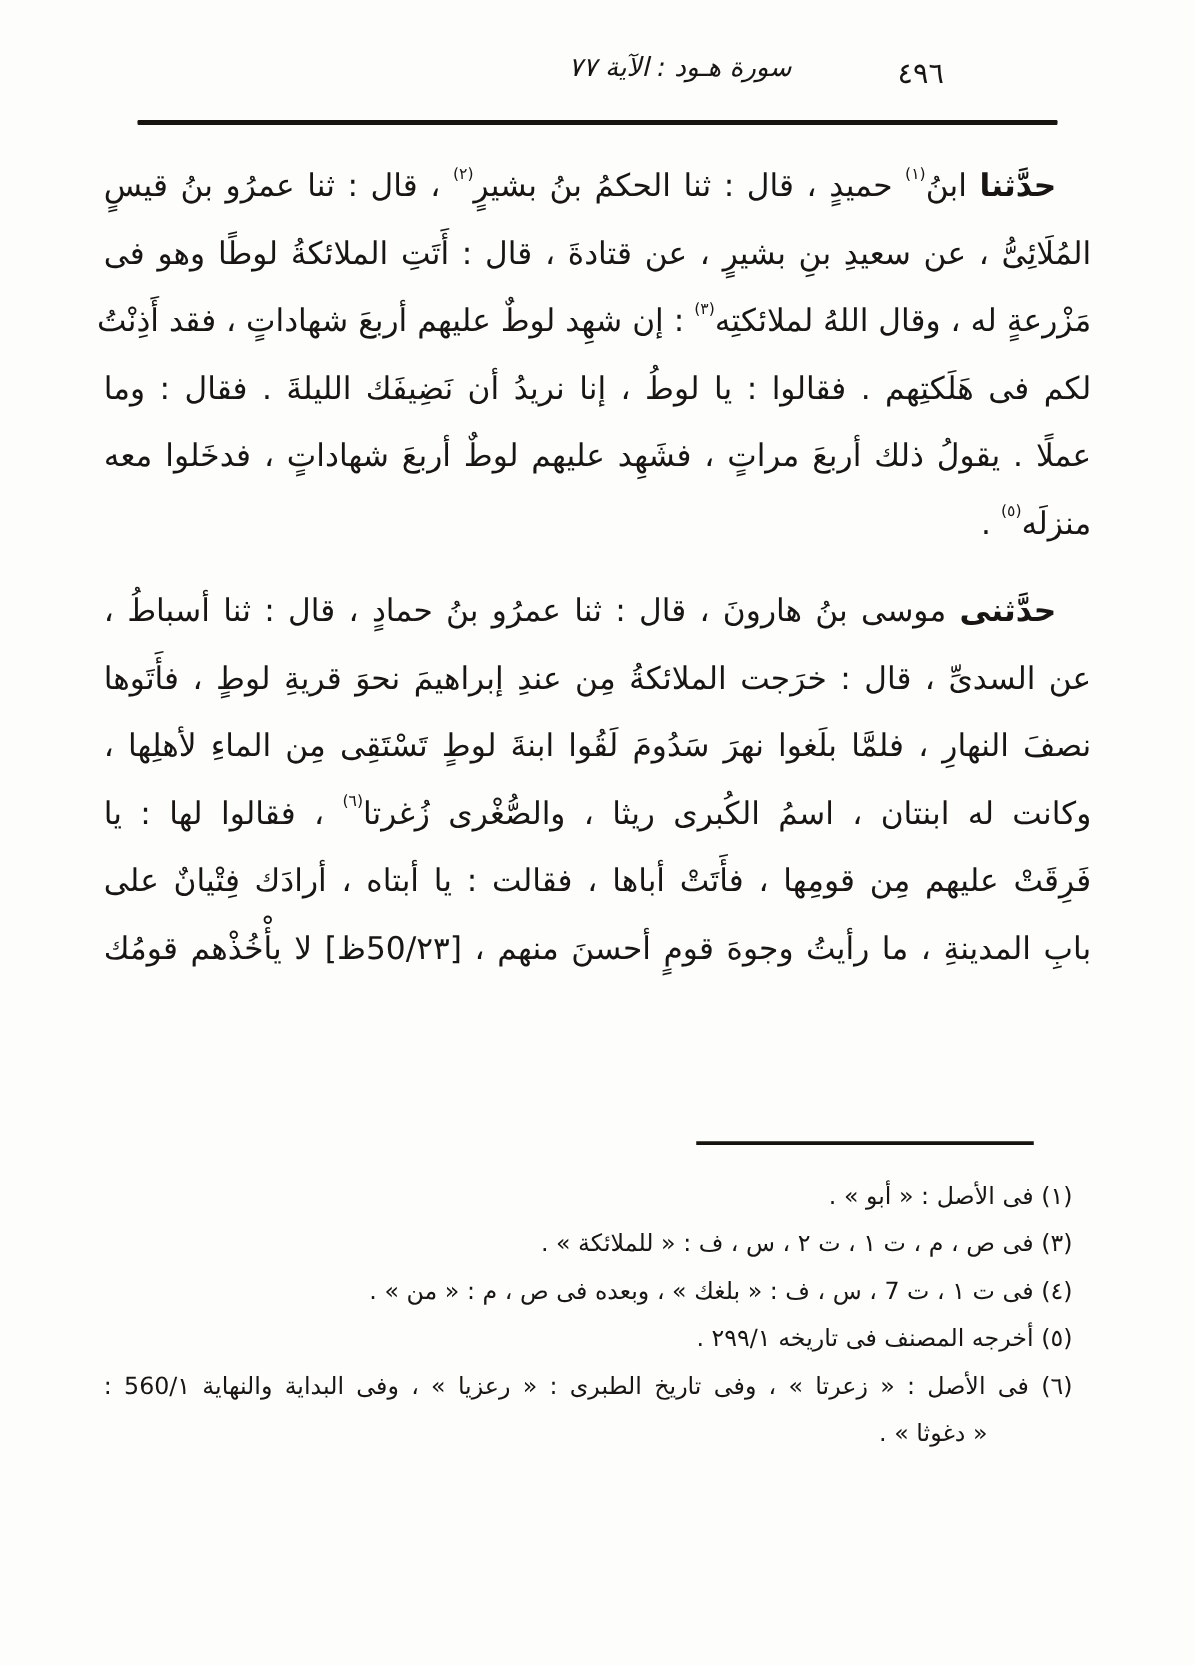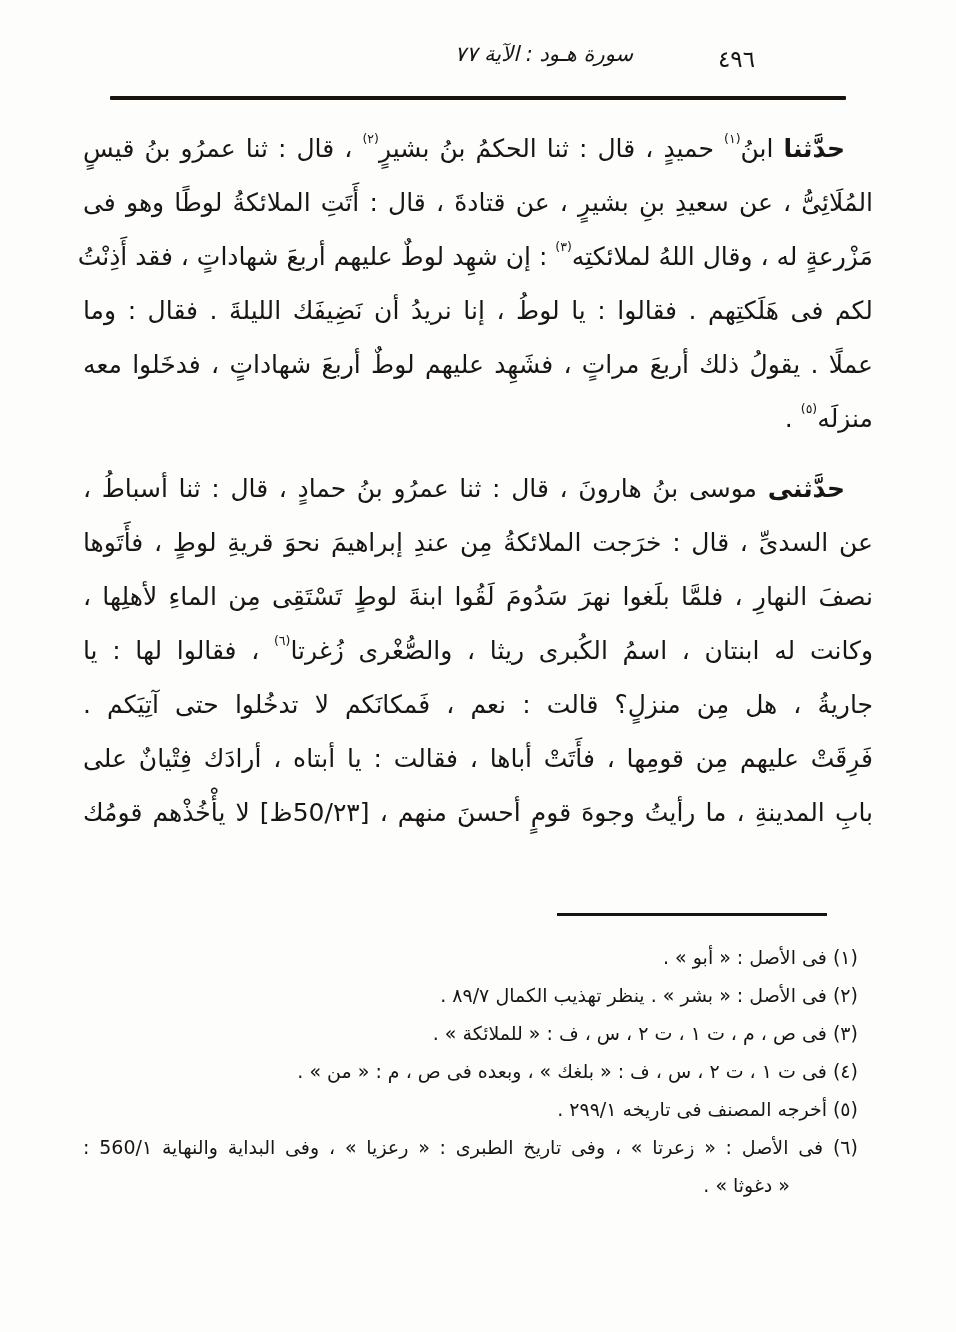--- a/index.html
+++ b/index.html
@@ -75,31 +75,29 @@
       <div class="line"><span>مَزْرعةٍ له ، وقال اللهُ لملائكتِه</span><sup>(٣)</sup><span> : إن شهِد لوطٌ عليهم أربعَ شهاداتٍ ، فقد أَذِنْتُ</span></div>
       <div class="line"><span>لكم فى هَلَكتِهم . فقالوا : يا لوطُ ، إنا نريدُ أن نَضِيفَك الليلةَ . فقال : وما</span></div>
       <div class="line"><span>عملًا . يقولُ ذلك أربعَ مراتٍ ، فشَهِد عليهم لوطٌ أربعَ شهاداتٍ ، فدخَلوا معه</span></div>
       <div class="line line-short"><span>منزلَه</span><sup>(٥)</sup><span> .</span></div>
     </div>
     <div class="para para2">
       <div class="line first"><span class="b">حدَّثنى</span><span> موسى بنُ هارونَ ، قال : ثنا عمرُو بنُ حمادٍ ، قال : ثنا أسباطُ ،</span></div>
       <div class="line"><span>عن السدىِّ ، قال : خرَجت الملائكةُ مِن عندِ إبراهيمَ نحوَ قريةِ لوطٍ ، فأَتَوها</span></div>
       <div class="line"><span>نصفَ النهارِ ، فلمَّا بلَغوا نهرَ سَدُومَ لَقُوا ابنةَ لوطٍ تَسْتَقِى مِن الماءِ لأهلِها ،</span></div>
       <div class="line"><span>وكانت له ابنتان ، اسمُ الكُبرى ريثا ، والصُّغْرى زُغرتا</span><sup>(٦)</sup><span> ، فقالوا لها : يا</span></div>
-      <div class="line"><span>جاريةُ ، هل مِن منزلٍ؟ قالت : نعم ، فَمكانَكم لا تدخُلوا حتى آتِيَكم .</span></div>
       <div class="line"><span>فَرِقَتْ عليهم مِن قومِها ، فأَتَتْ أباها ، فقالت : يا أبتاه ، أرادَك فِتْيانٌ على</span></div>
       <div class="line"><span>بابِ المدينةِ ، ما رأيتُ وجوهَ قومٍ أحسنَ منهم ، [50/٢٣ظ] لا يأْخُذْهم قومُك</span></div>
     </div>
   </div>
 
   <div class="fn-rule"></div>
 
   <div class="footnotes">
     <div class="fn-line">(١) فى الأصل : « أبو » .</div>
-    <div class="fn-line">(٢) فى الأصل : « بشر » . ينظر تهذيب الكمال ٨٩/٧ .</div>
     <div class="fn-line">(٣) فى ص ، م ، ت ١ ، ت ٢ ، س ، ف : « للملائكة » .</div>
-    <div class="fn-line">(٤) فى ت ١ ، ت ٢ ، س ، ف : « بلغك » ، وبعده فى ص ، م : « من » .</div>
+    <div class="fn-line">(٤) فى ت ١ ، ت 7 ، س ، ف : « بلغك » ، وبعده فى ص ، م : « من » .</div>
     <div class="fn-line">(٥) أخرجه المصنف فى تاريخه ٢٩٩/١ .</div>
     <div class="fn-line fn-justify">(٦) فى الأصل : « زعرتا » ، وفى تاريخ الطبرى : « رعزيا » ، وفى البداية والنهاية 560/١ :</div>
     <div class="fn-line fn-indent">« دغوثا » .</div>
   </div>
 
 </div>
 
 </body></html>

